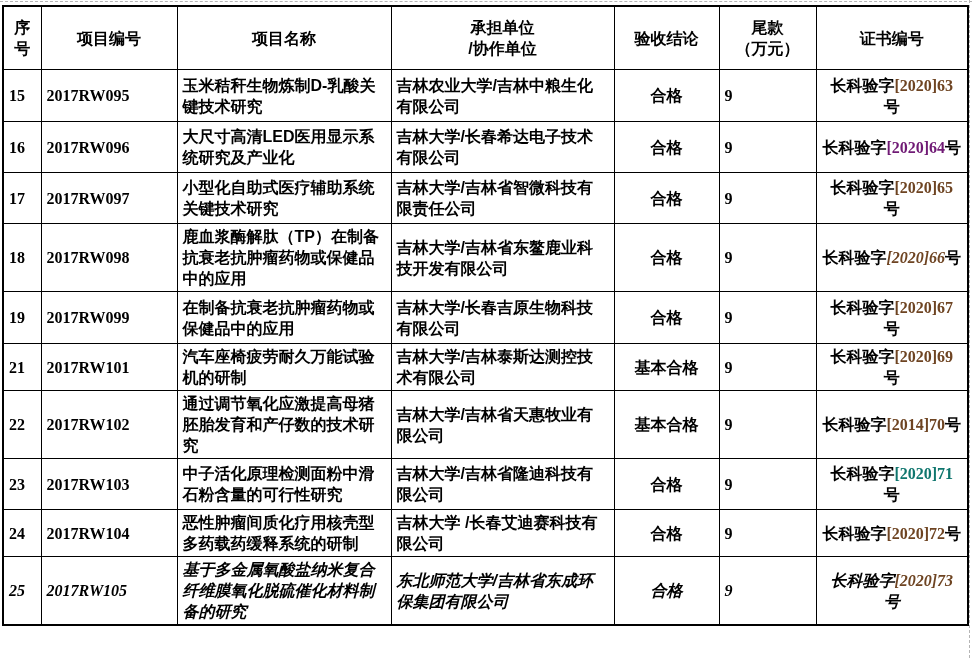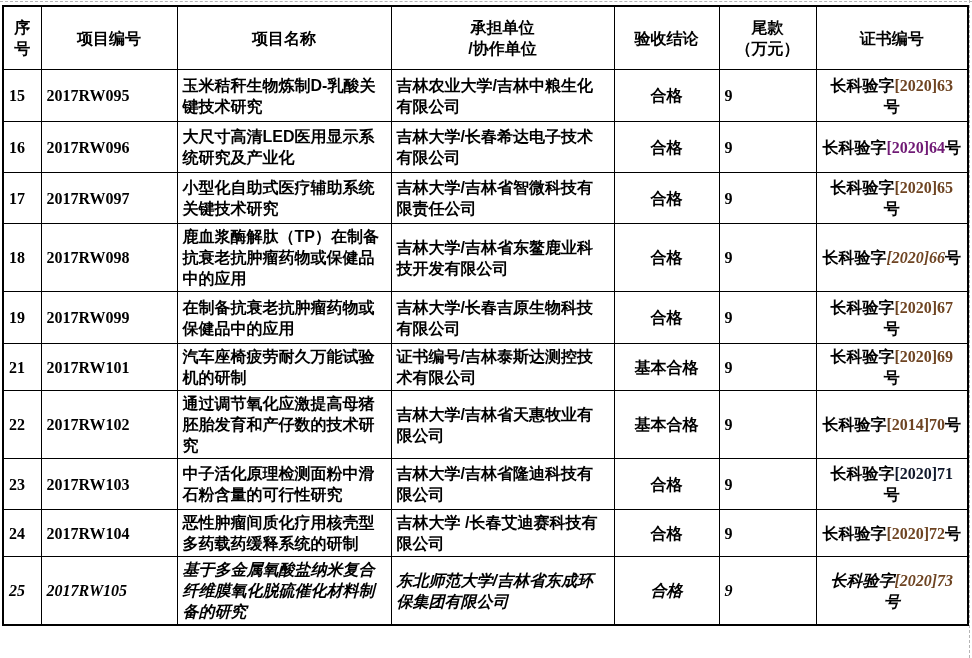--- a/index.html
+++ b/index.html
@@ -131,42 +131,42 @@
       <td class="c-name">在制备抗衰老抗肿瘤药物或保健品中的应用</td>
       <td class="c-unit">吉林大学/长春吉原生物科技有限公司</td>
       <td class="c-result">合格</td>
       <td class="c-pay">9</td>
       <td class="c-cert"><span>长科验字</span><span class="cert-num" style="color: rgb(110, 68, 34);">[2020]67</span><span> 号</span></td>
     </tr>
     <tr>
       <td class="c-no">21</td>
       <td class="c-code">2017RW101</td>
       <td class="c-name">汽车座椅疲劳耐久万能试验机的研制</td>
-      <td class="c-unit">证书编号/吉林泰斯达测控技术有限公司</td>
+      <td class="c-unit">吉林大学/吉林泰斯达测控技术有限公司</td>
       <td class="c-result">基本合格</td>
       <td class="c-pay">9</td>
       <td class="c-cert"><span>长科验字</span><span class="cert-num" style="color: rgb(110, 68, 34);">[2020]69</span><span> 号</span></td>
     </tr>
     <tr>
       <td class="c-no">22</td>
       <td class="c-code">2017RW102</td>
       <td class="c-name">通过调节氧化应激提高母猪胚胎发育和产仔数的技术研究</td>
       <td class="c-unit">吉林大学/吉林省天惠牧业有限公司</td>
       <td class="c-result">基本合格</td>
       <td class="c-pay">9</td>
       <td class="c-cert"><span>长科验字</span><span class="cert-num" style="color: rgb(110, 68, 34);">[2014]70</span><span>号</span></td>
     </tr>
     <tr>
       <td class="c-no">23</td>
       <td class="c-code">2017RW103</td>
       <td class="c-name">中子活化原理检测面粉中滑石粉含量的可行性研究</td>
       <td class="c-unit">吉林大学/吉林省隆迪科技有限公司</td>
       <td class="c-result">合格</td>
       <td class="c-pay">9</td>
-      <td class="c-cert"><span>长科验字</span><span class="cert-num" style="color: #0f172a;">[2020]71</span><span> 号</span></td>
+      <td class="c-cert"><span>长科验字</span><span class="cert-num" style="color: #0f766e;">[2020]71</span><span> 号</span></td>
     </tr>
     <tr>
       <td class="c-no">24</td>
       <td class="c-code">2017RW104</td>
       <td class="c-name">恶性肿瘤间质化疗用核壳型多药载药缓释系统的研制</td>
       <td class="c-unit">吉林大学 /长春艾迪赛科技有限公司</td>
       <td class="c-result">合格</td>
       <td class="c-pay">9</td>
       <td class="c-cert"><span>长科验字</span><span class="cert-num" style="color: rgb(110, 68, 34);">[2020]72</span><span>号</span></td>
     </tr>

